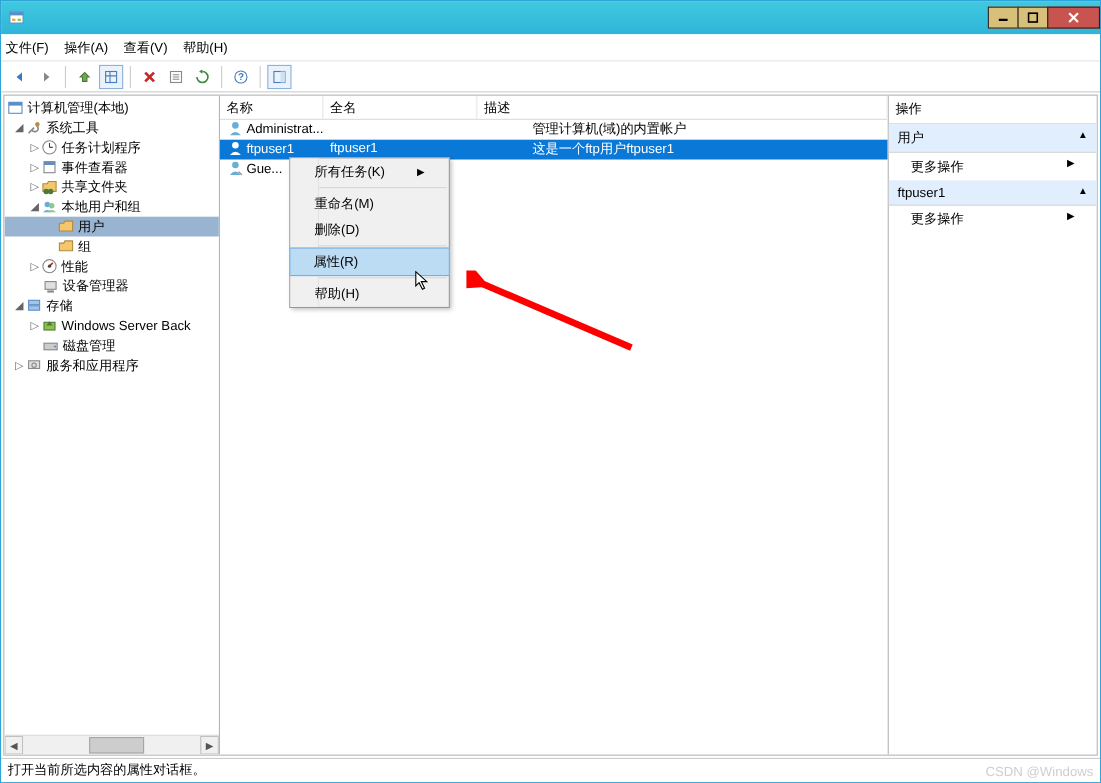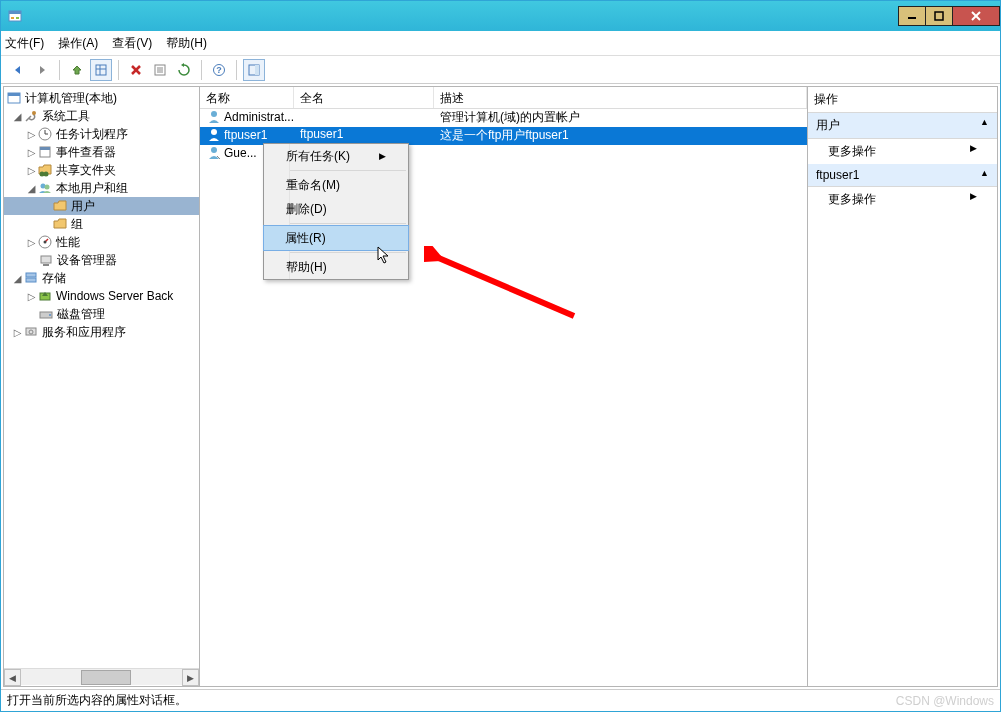--- a/index.html
+++ b/index.html
@@ -28,21 +28,21 @@
 .list-header { height: 22px; display: flex; border-bottom: 1px solid #dcdcdc; background: #fff; }
 .list-header .col { border-right: 1px solid #e5e5e5; padding: 3px 6px; font-size: 12px; }
 .col.name { width: 94px; }
 .col.full { width: 140px; }
 .col.desc { flex: 1; }
 .list-row { height: 18px; display: flex; align-items: flex-start; cursor: default;}
 .list-row .cell { padding: 0 6px; overflow: hidden; text-overflow: ellipsis; white-space: nowrap; }
 .list-row.sel { background: #0a78d6; color: #fff; }
 .cell.name { width: 94px; display: flex; align-items: center; }
 .cell.full { width: 140px; }
-.cell.desc { flex: 1; }
+.cell.desc { flex: 1; margin-left: 44px; }
 .usericon { width: 16px; height: 16px; margin-right: 2px; display: inline-flex; align-items: center; justify-content: center;}
 .actions { width: 190px; border-left: 1px solid #b5b5b5; font-size: 12px; display: flex; flex-direction: column;}
 .actions-title { padding: 4px 6px; border-bottom: 1px solid #d8d8d8; }
 .actions-bluehdr { background: #e0eefd; padding: 4px 8px; border-bottom: 1px solid #d8d8d8; display: flex; justify-content: space-between;}
 .actions-item { padding: 4px 20px; cursor: default; display:flex; justify-content:space-between;}
 .context-menu { position: absolute; left: 262px; top: 142px; width: 146px; background: #f0f0f0; border: 1px solid #979797; box-shadow: 2px 2px 4px rgba(0,0,0,0.25); font-size: 12px; z-index: 10;}
 .cm-item { height: 24px; padding: 0 22px; display: flex; align-items: center; cursor: default; position:relative;}
 .cm-item.sel { background: #bcdcf4; border: 1px solid #78aee5; margin:-1px; padding:0 21px; height:26px;}
 .cm-sep { height: 1px; background: #d7d7d7; margin: 2px 2px 2px 26px; }
 .cm-gutter { position:absolute; left:0; top:0; bottom:0; width:26px; background:#f0f0f0; border-right:1px solid #e3e3e3;}

